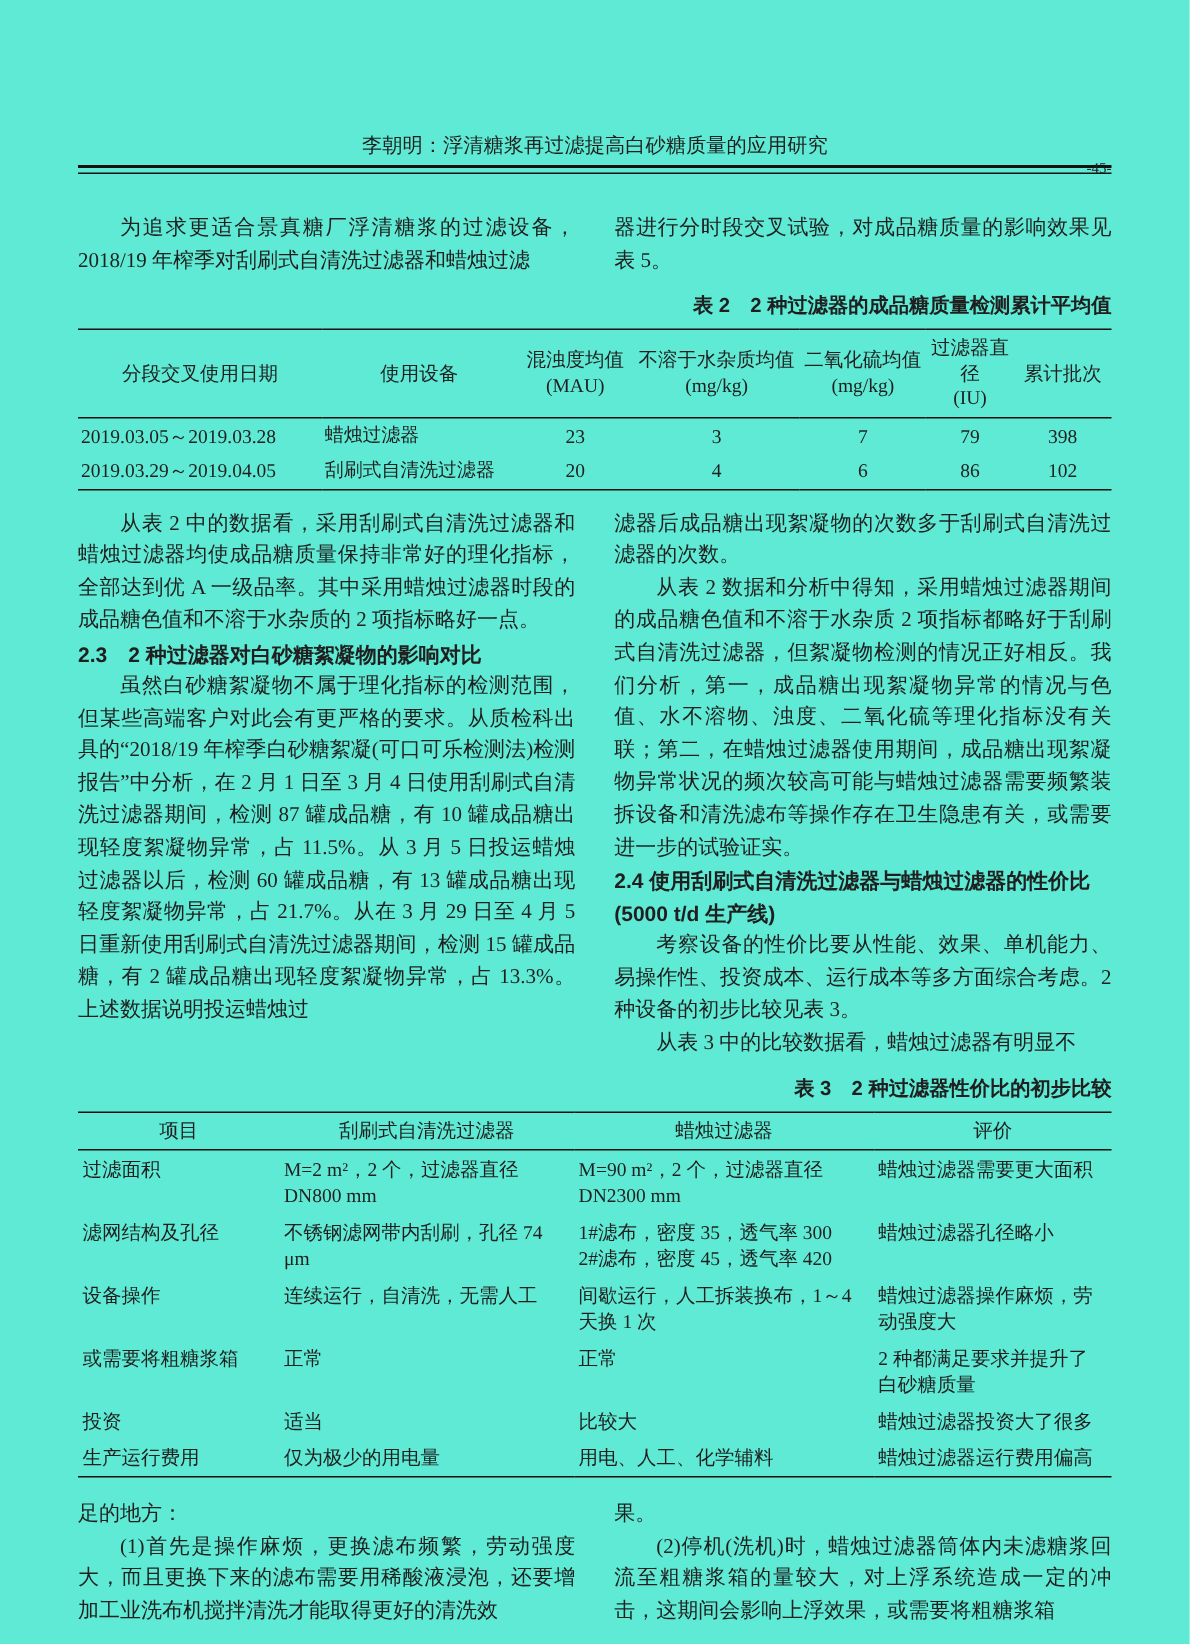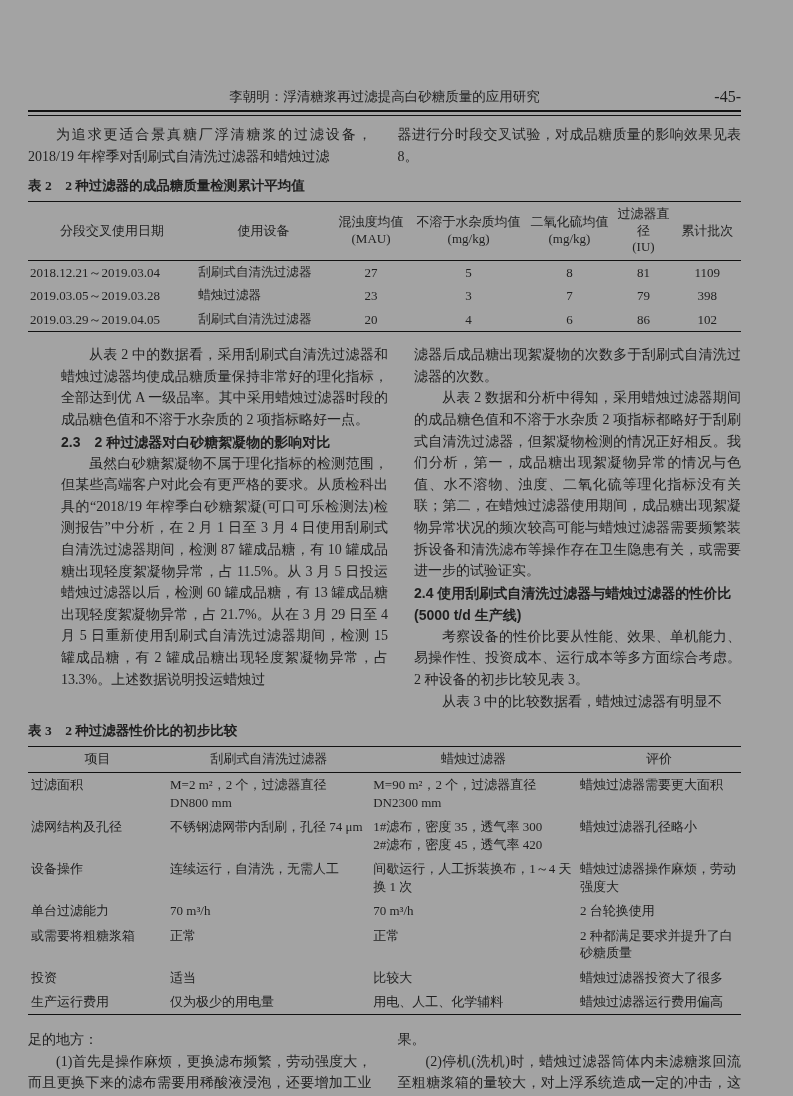--- a/index.html
+++ b/index.html
@@ -1,73 +1,73 @@
 <!DOCTYPE html>
 <html lang="zh"><head>
 <meta charset="utf-8">
 <style>
   html,body{margin:0;padding:0;background:#ffffff;}
   body{width:793px;height:1096px;position:relative;overflow:hidden;
        font-family:"Liberation Serif","DejaVu Serif",serif;color:#1f1f1f;}
-  .page{box-sizing:border-box;width:793px;height:1096px;padding:86px 52px 0 28px;background:#a3a3a3;}
+  .page{box-sizing:border-box;width:793px;height:1096px;padding:86px 52px 0 52px;background:#5eead4;}
 
   
   .running-head{position:relative;text-align:center;font-size:13.5px;height:22px;line-height:22px;}
-  .running-head .pageno{position:absolute;right:0;top:0;font-size:16px;}
+  .running-head .pageno{position:absolute;right:0;top:16px;font-size:10px;}
   .double-rule{height:3px;border-top:2.5px solid #111;border-bottom:1.5px solid #111;margin-top:2px;}
 
   
   .cols{display:flex;gap:26px;text-align:justify;}
   .col{flex:1 1 0;min-width:0;}
   p{margin:0;font-size:14px;line-height:21.6px;}
   p.para{text-indent:2em;}
   p.cont{text-indent:0;}
   p.heading{font-family:"Liberation Sans","DejaVu Sans",sans-serif;font-weight:bold;
             font-size:14px;line-height:22px;text-indent:0;text-align:left;}
-  .intro{margin-top:8px;align-items:flex-end;}
-
-  
-  .tbl-title{font-family:Liberation Serif, serif;font-weight:bold;
-             font-size:13.5px;text-align:left;margin:10px 0 6px 0;}
+  .intro{margin-top:26px;align-items:flex-end;}
+
+  
+  .tbl-title{font-family:Liberation Sans, sans-serif;font-weight:bold;
+             font-size:13.5px;text-align:right;margin:10px 0 6px 0;}
   table{width:100%;border-collapse:collapse;table-layout:fixed;
         border-top:1.8px solid #111;border-bottom:1.8px solid #111;}
   thead th{border-bottom:1.2px solid #111;font-weight:normal;text-align:center;
            font-size:13px;line-height:16.5px;padding:4px 2px;white-space:pre-line;vertical-align:middle;}
   tbody td{font-size:13px;line-height:17.5px;padding:3.5px 3px;vertical-align:top;white-space:pre-line;}
 
   
   #table2 col.c0{width:25%;} #table2 col.c1{width:20%;} #table2 col.c2{width:12%;}
   #table2 col.c3{width:17%;} #table2 col.c4{width:13%;} #table2 col.c5{width:9%;} #table2 col.c6{width:10%;}
   #table2 tbody td{text-align:center;padding:3px 2px;}
   #table2 tbody td:nth-child(1){text-align:left;}
   #table2 tbody td:nth-child(2){text-align:left;font-family:"Liberation Sans","DejaVu Sans",sans-serif;font-size:12.6px;}
 
   
   #table3 col.c0{width:19.5%;} #table3 col.c1{width:28.5%;} #table3 col.c2{width:29%;} #table3 col.c3{width:23%;}
   #table3 tbody td{text-align:left;margin-left:13px;}
-  .mid{margin-top:12px;margin-left:33px;}
+  .mid{margin-top:12px;}
   .bottom{margin-top:14px;}
 </style>
 </head>
 <body>
 
 <div class="page">
 
   <div class="running-head">
     <span>李朝明：浮清糖浆再过滤提高白砂糖质量的应用研究</span>
     <span class="pageno">-45-</span>
   </div>
   <div class="double-rule"></div>
 
   <div class="cols intro">
     <div class="col">
       <p class="para">为追求更适合景真糖厂浮清糖浆的过滤设备，2018/19 年榨季对刮刷式自清洗过滤器和蜡烛过滤</p>
     </div>
     <div class="col">
-      <p class="cont">器进行分时段交叉试验，对成品糖质量的影响效果见表 8。</p>
+      <p class="cont">器进行分时段交叉试验，对成品糖质量的影响效果见表 5。</p>
     </div>
   </div>
 
   <div class="tbl-title">表 2　2 种过滤器的成品糖质量检测累计平均值</div>
   <table id="table2">
       <colgroup>
         <col class="c0">
         <col class="c1">
         <col class="c2">
         <col class="c3">
@@ -85,29 +85,20 @@
 (mg/kg)</th>
           <th>二氧化硫均值
 (mg/kg)</th>
           <th>过滤器直径
 (IU)</th>
           <th>累计批次</th>
         </tr>
       </thead>
       <tbody>
         <tr>
-          <td>2018.12.21～2019.03.04</td>
-          <td>刮刷式自清洗过滤器</td>
-          <td>27</td>
-          <td>5</td>
-          <td>8</td>
-          <td>81</td>
-          <td>1109</td>
-        </tr>
-        <tr>
           <td>2019.03.05～2019.03.28</td>
           <td>蜡烛过滤器</td>
           <td>23</td>
           <td>3</td>
           <td>7</td>
           <td>79</td>
           <td>398</td>
         </tr>
         <tr>
           <td>2019.03.29～2019.04.05</td>
@@ -166,26 +157,20 @@
 2#滤布，密度 45，透气率 420</td>
           <td>蜡烛过滤器孔径略小</td>
         </tr>
         <tr>
           <td>设备操作</td>
           <td>连续运行，自清洗，无需人工</td>
           <td>间歇运行，人工拆装换布，1～4 天换 1 次</td>
           <td>蜡烛过滤器操作麻烦，劳动强度大</td>
         </tr>
         <tr>
-          <td>单台过滤能力</td>
-          <td>70 m³/h</td>
-          <td>70 m³/h</td>
-          <td>2 台轮换使用</td>
-        </tr>
-        <tr>
           <td>或需要将粗糖浆箱</td>
           <td>正常</td>
           <td>正常</td>
           <td>2 种都满足要求并提升了白砂糖质量</td>
         </tr>
         <tr>
           <td>投资</td>
           <td>适当</td>
           <td>比较大</td>
           <td>蜡烛过滤器投资大了很多</td>

